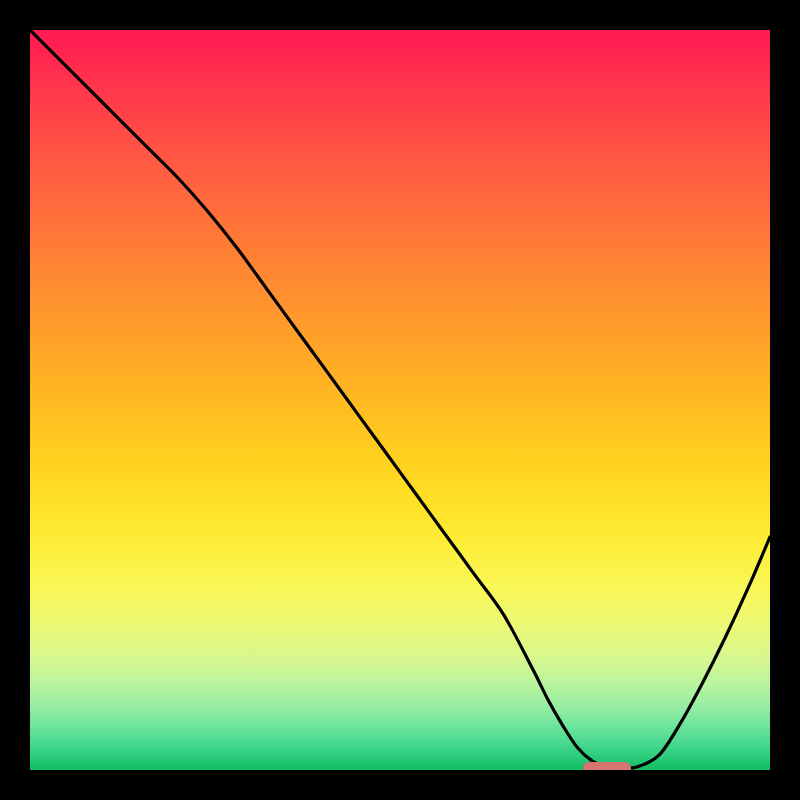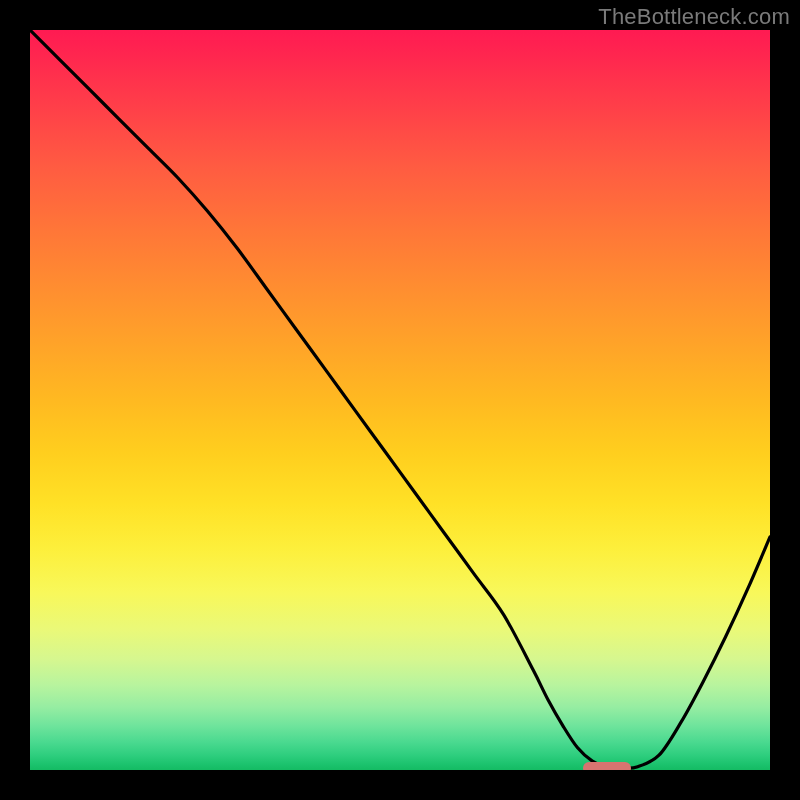--- a/index.html
+++ b/index.html
@@ -74,21 +74,20 @@
     border-radius: 6px;
     background: #d77470;
     z-index: 30;
   }
 </style>
 </head>
 <body>
 
 <div class="frame">
 
-  <div class="watermark">TheBottleneck.com</div>
 
   <div class="plot">
 
     <div class="gradient"></div>
 
     <svg class="curve" viewBox="0 0 740 740" preserveAspectRatio="none">
       <path id="curve-path" fill="none" stroke="#000" stroke-width="3.2" stroke-linejoin="round" stroke-linecap="round" d="M 0.00 0.00 C 4.93 4.93, 19.73 19.73, 29.60 29.60 C 39.47 39.47, 49.33 49.33, 59.20 59.20 C 69.07 69.07, 78.93 78.93, 88.80 88.80 C 98.67 98.67, 108.53 108.53, 118.40 118.40 C 128.27 128.27, 138.13 137.52, 148.00 148.00 C 157.87 158.48, 167.73 169.58, 177.60 181.30 C 187.47 193.02, 197.33 205.35, 207.20 218.30 C 217.07 231.25, 226.93 245.43, 236.80 259.00 C 246.67 272.57, 256.53 286.13, 266.40 299.70 C 276.27 313.27, 286.13 326.83, 296.00 340.40 C 305.87 353.97, 315.73 367.53, 325.60 381.10 C 335.47 394.67, 345.33 408.23, 355.20 421.80 C 365.07 435.37, 374.93 448.93, 384.80 462.50 C 394.67 476.07, 404.53 489.63, 414.40 503.20 C 424.27 516.77, 434.13 530.33, 444.00 543.90 C 453.87 557.47, 463.73 568.57, 473.60 584.60 C 483.47 600.63, 495.80 625.92, 503.20 640.10 C 510.60 654.28, 513.07 660.45, 518.00 669.70 C 522.93 678.95, 527.87 687.58, 532.80 695.60 C 537.73 703.62, 542.67 711.88, 547.60 717.80 C 552.53 723.72, 557.47 727.91, 562.40 731.12 C 567.33 734.33, 572.27 735.93, 577.20 737.04 C 582.13 738.15, 587.07 737.78, 592.00 737.78 C 596.93 737.78, 600.63 739.14, 606.80 737.04 C 612.97 734.94, 621.60 732.72, 629.00 725.20 C 636.40 717.68, 643.80 704.23, 651.20 691.90 C 658.60 679.57, 666.00 665.38, 673.40 651.20 C 680.80 637.02, 688.20 622.22, 695.60 606.80 C 703.00 591.38, 710.40 575.35, 717.80 558.70 C 725.20 542.05, 736.30 515.53, 740.00 506.90"></path>
     </svg>
 
     <div id="marker" class="marker" style="left: 553px; width: 48.4px; top: 731.78px;"></div>

